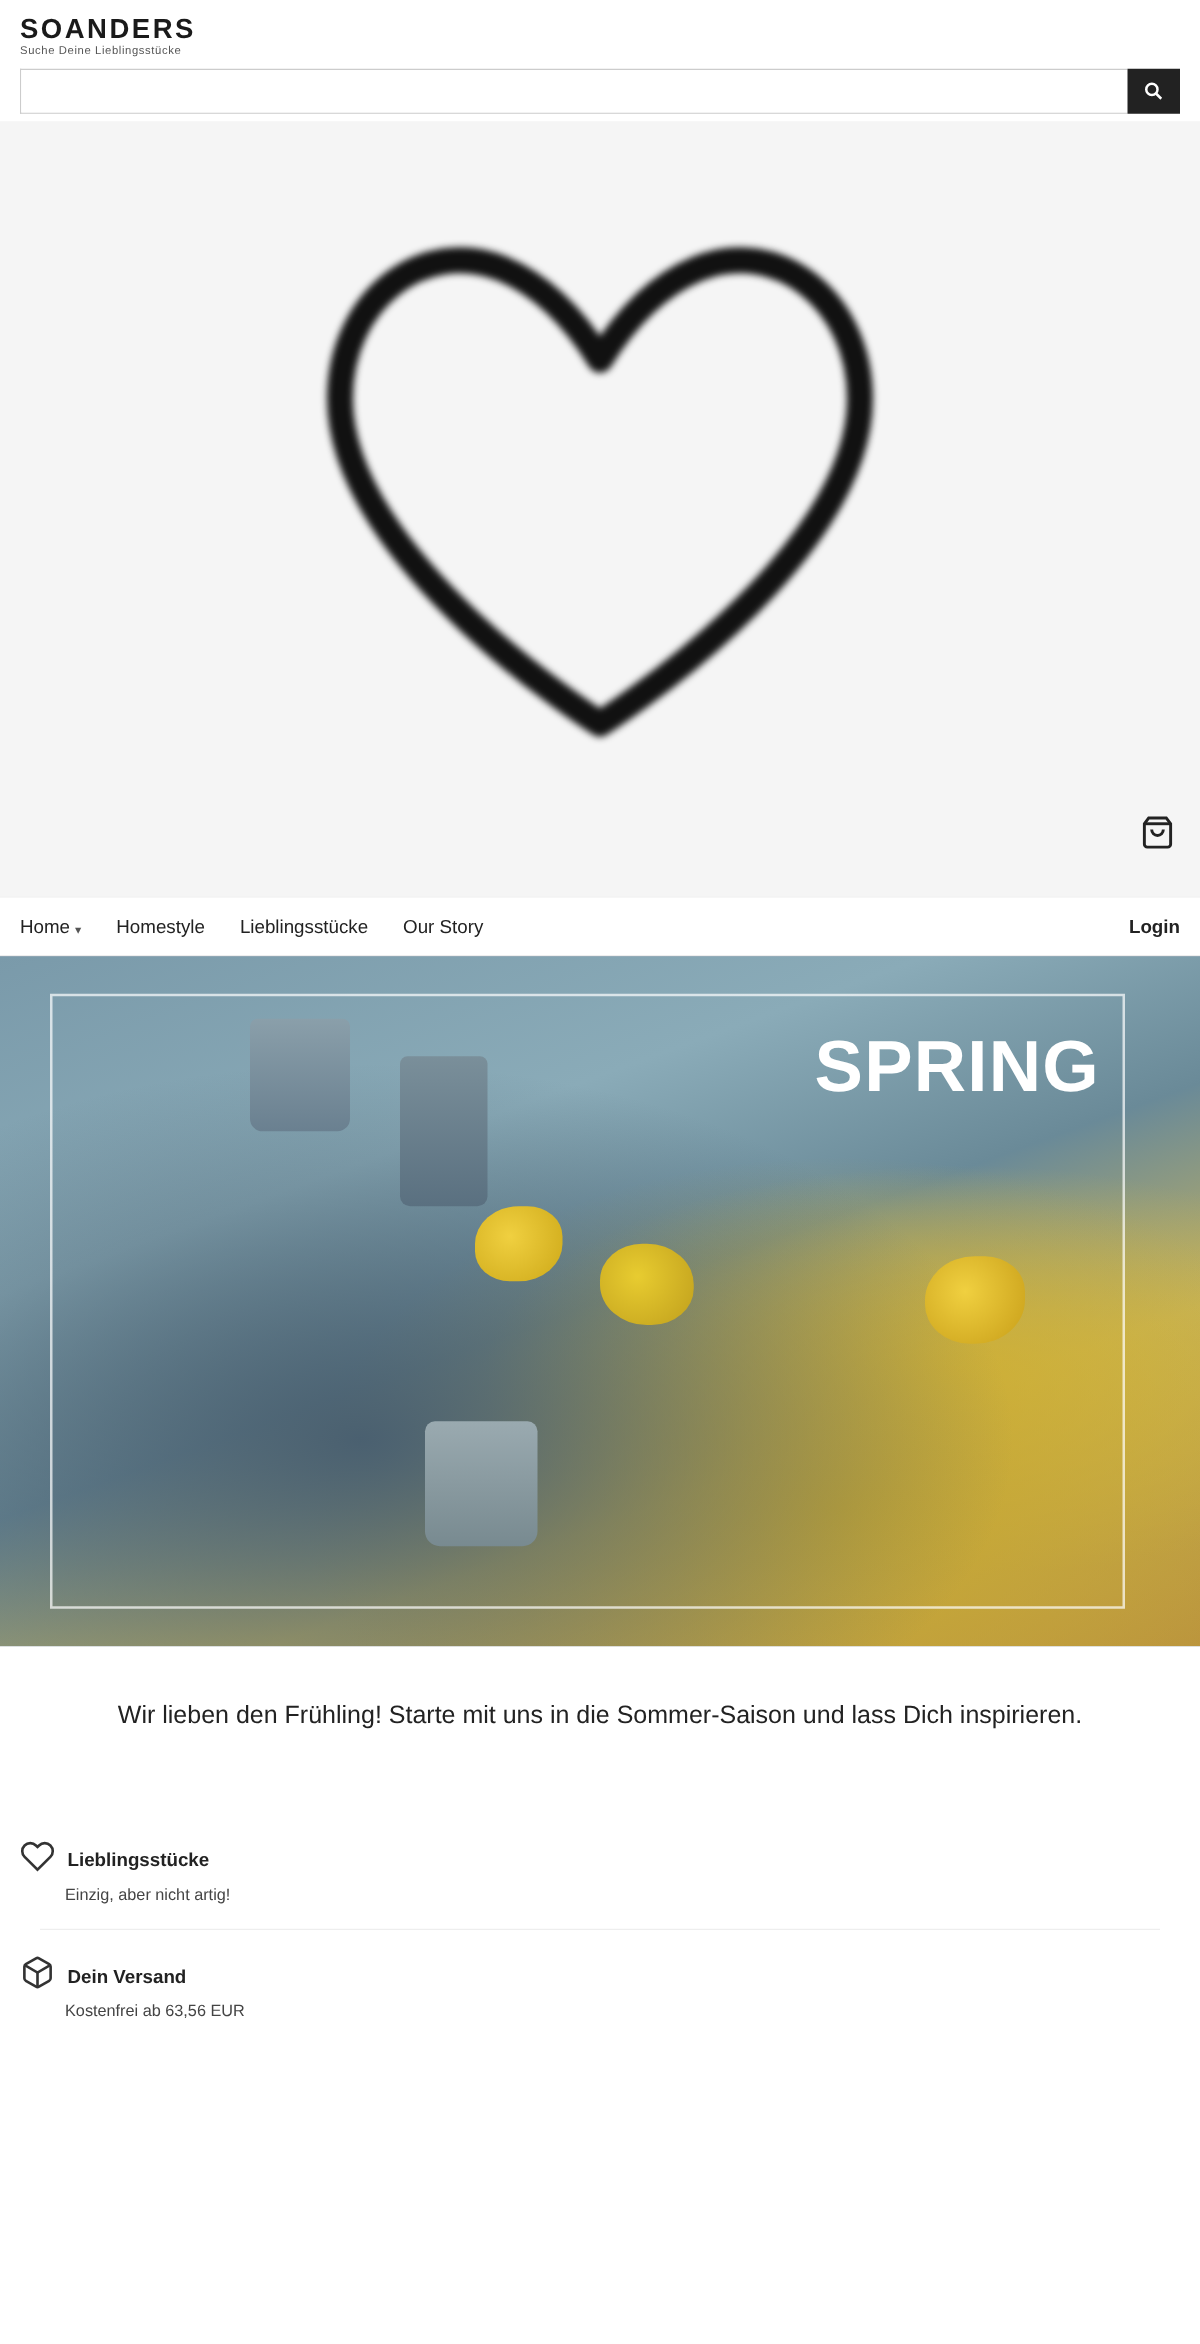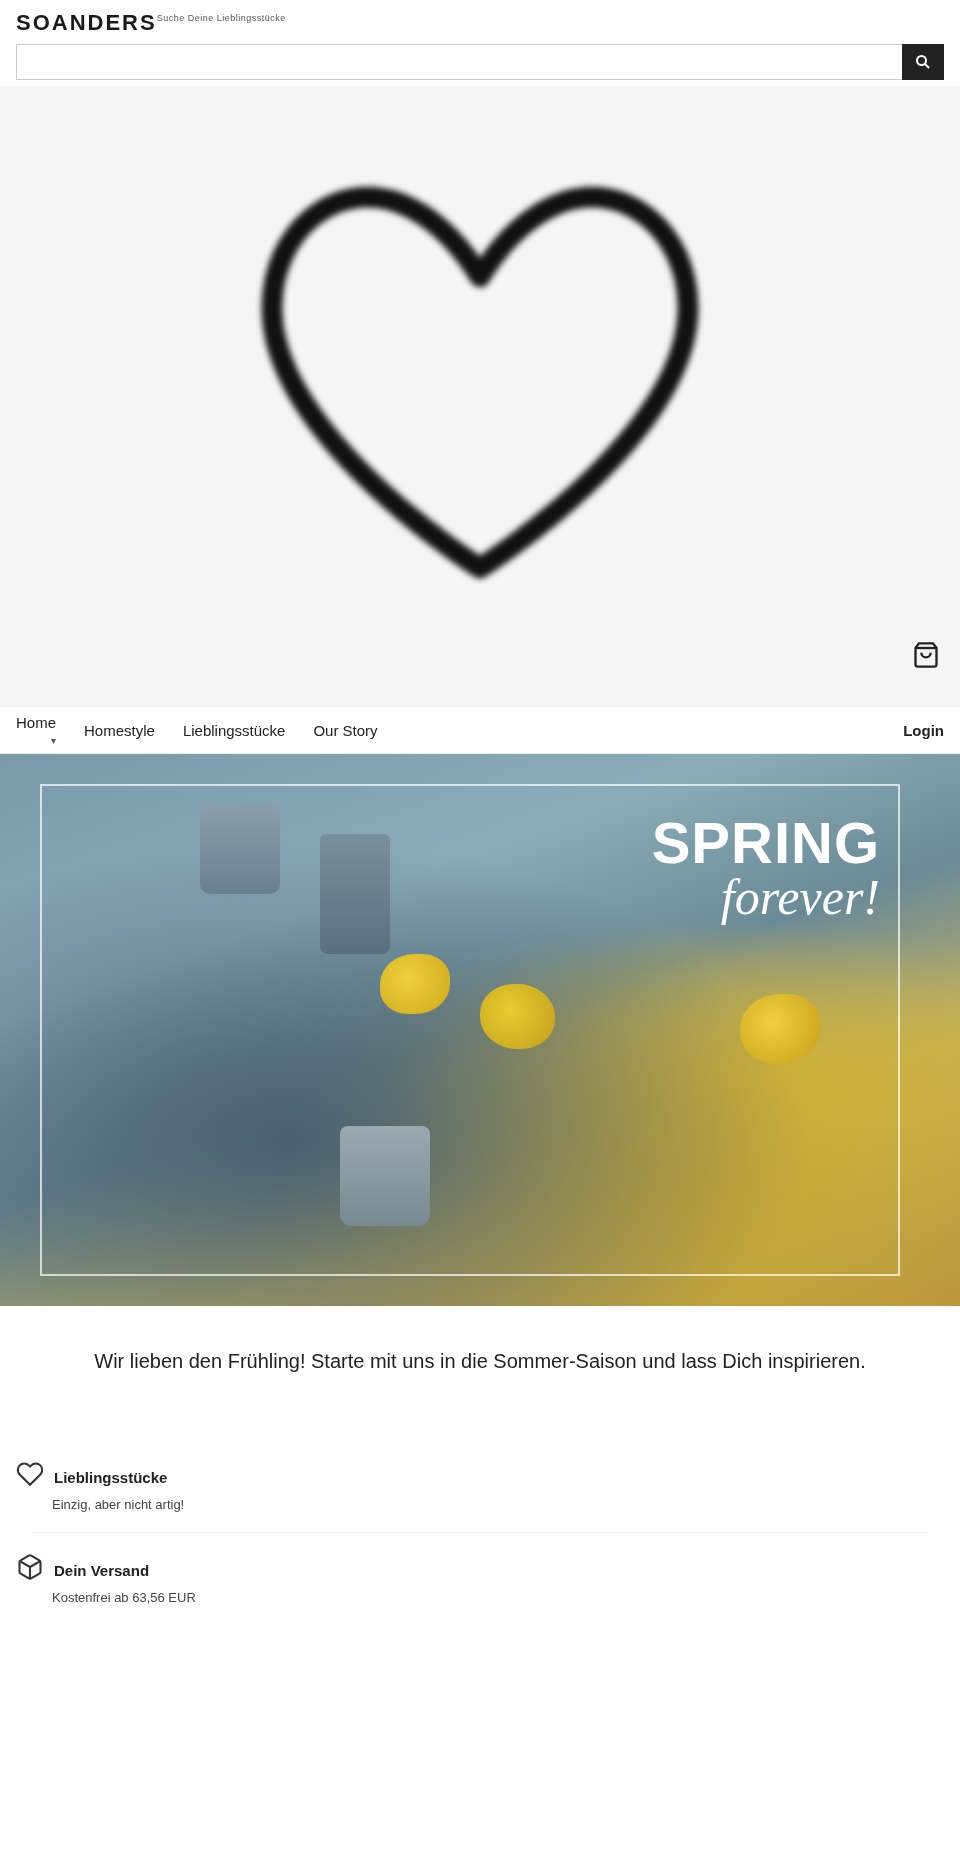--- a/index.html
+++ b/index.html
@@ -13,21 +13,21 @@
 
     
     .header {
       display: flex;
       align-items: center;
       padding: 12px 16px 4px 16px;
       background: #fff;
     }
     .logo-area {
       display: flex;
-      flex-direction: row;
+      flex-direction: column;
       line-height: 1;
       justify-content: flex-end;
     }
     .logo-text {
       font-size: 22px;
       font-weight: 900;
       letter-spacing: 2px;
       color: #1a1a1a;
       font-family: 'Arial Black', Arial, sans-serif;
     }
@@ -112,21 +112,20 @@
     }
     .nav-item {
       font-size: 15px;
       color: #222;
       cursor: pointer;
       display: flex;
       align-items: flex-end;
       gap: 4px;
       text-decoration: none;
       white-space: nowrap;
-      flex-direction: column;
     }
     .nav-item .chevron {
       font-size: 10px;
       color: #555;
     }
     .nav-login {
       margin-left: auto;
       font-size: 15px;
       color: #222;
       cursor: pointer;
@@ -361,21 +360,20 @@
     <div class="cup3"></div>
 
     <div class="lemon1"></div>
     <div class="lemon2"></div>
     <div class="lemon3"></div>
 
     <div class="banner-rect"></div>
 
     <div class="banner-text-block">
       <div class="banner-spring">SPRING</div>
-      <div class="banner-forever">forever!</div>
     </div>
   </div>
 </section>
 
 <section class="tagline-section">
   <p class="tagline-main">Wir lieben den Frühling! Starte mit uns in die Sommer-Saison und lass Dich inspirieren.</p>
 </section>
 
 <section class="features-section">
 

